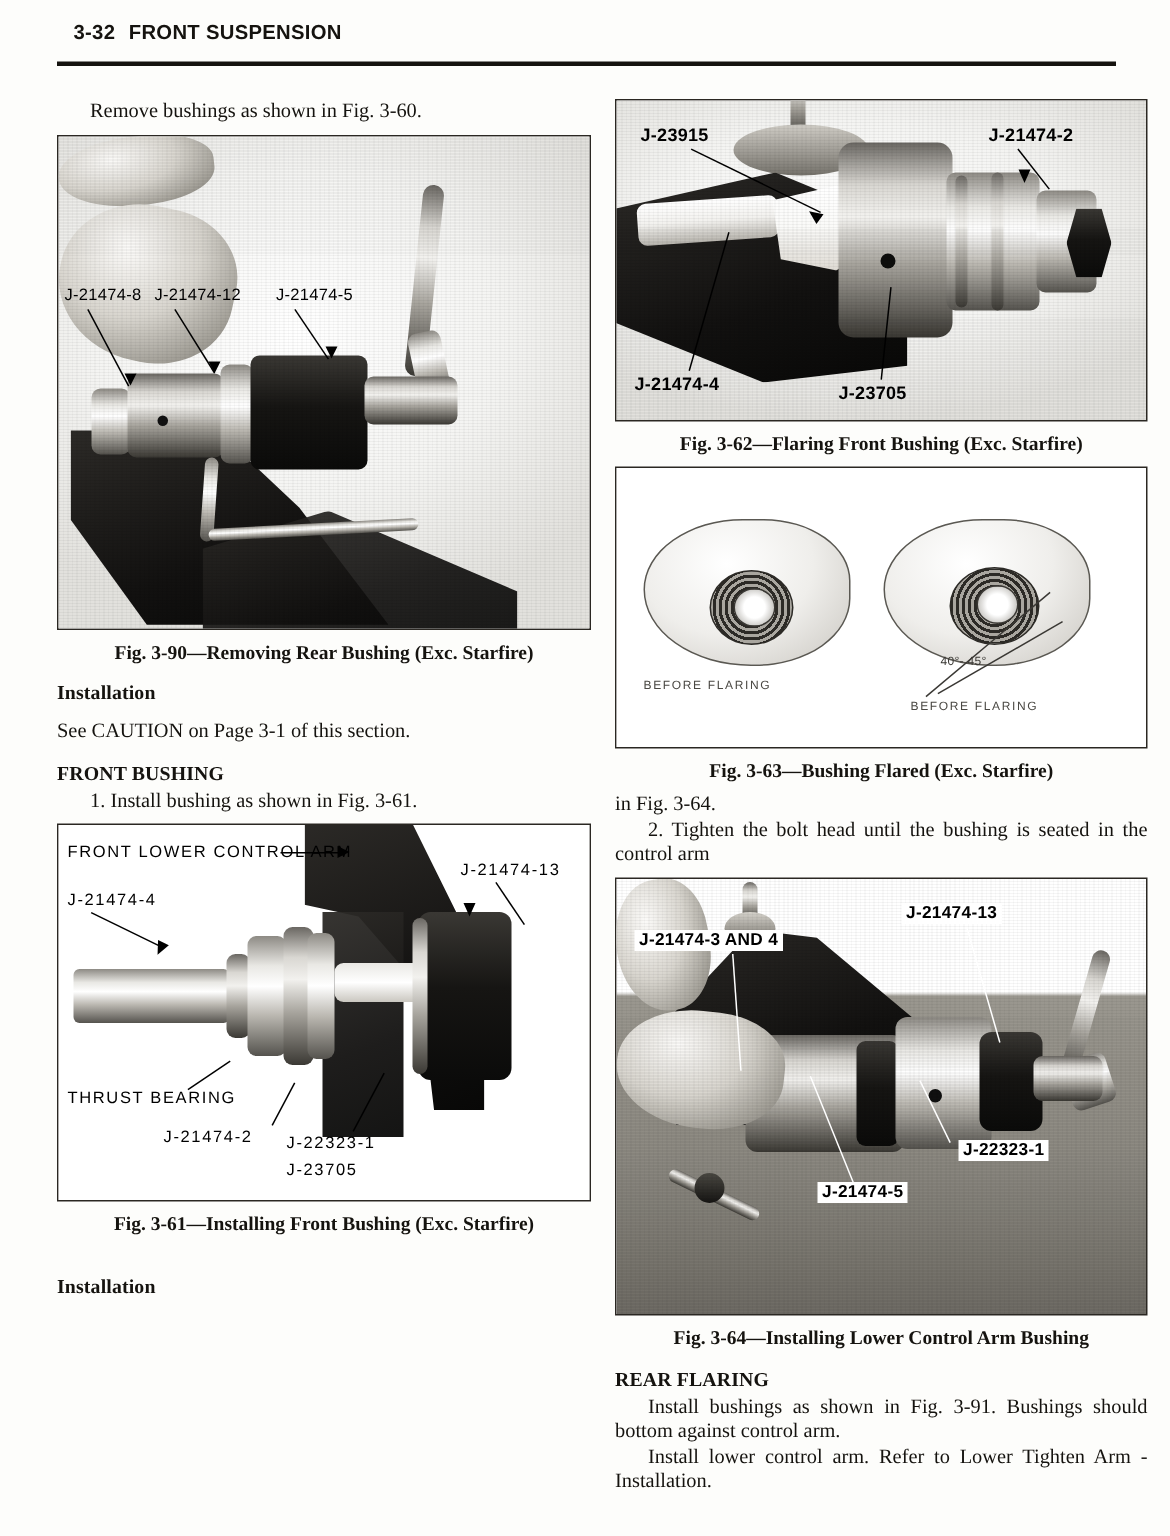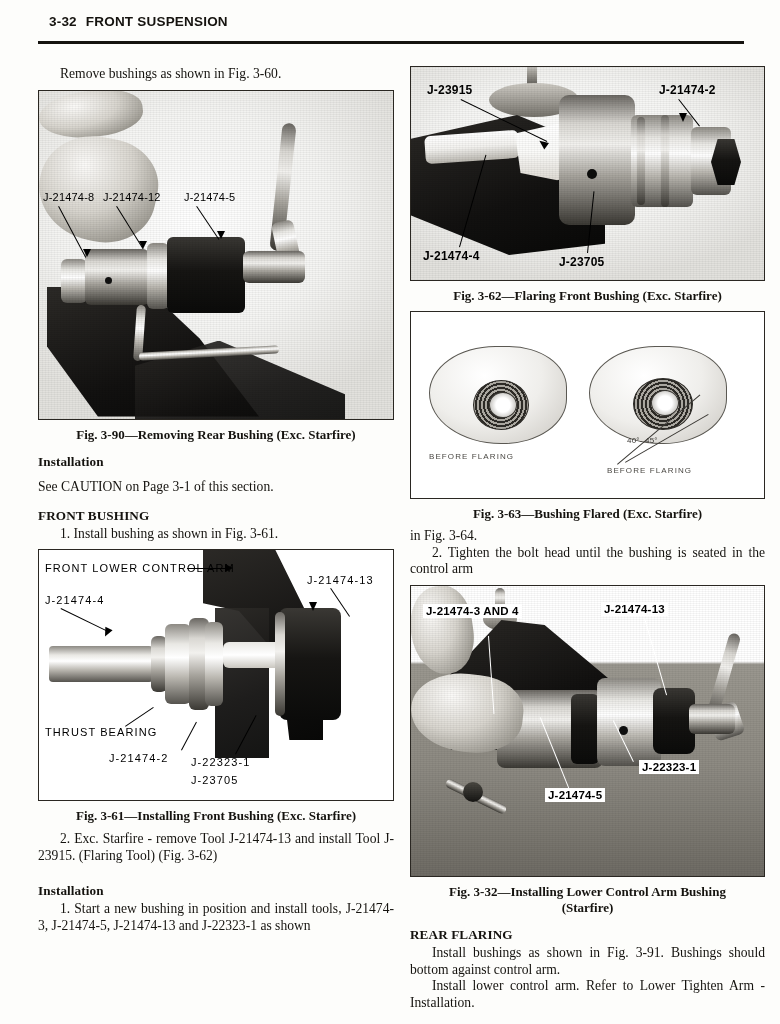--- a/index.html
+++ b/index.html
@@ -233,25 +233,23 @@
         <div class="lead" style="left:142px;top:200px;width:32px;transform:rotate(-62deg);"></div>
 
         <span class="callout wide" style="left:152px;top:206px;">J-22323-1</span>
         <span class="callout wide" style="left:152px;top:224px;">J-23705</span>
         <div class="lead" style="left:196px;top:204px;width:44px;transform:rotate(-62deg);"></div>
       </div>
     </div>
     <div class="caption">Fig. 3-61—Installing Front Bushing (Exc. Starfire)</div>
 
     <div class="gap-s"></div>
-    <p class="para indent">2. Exc. Starfire - remove Tool J-21474-13 and install Tool J-23915. (Flaring Tool) (Fig. 3-62)</p>
     <div class="gap-m"></div>
     <div class="gap-s"></div>
     <div class="h-bold">Installation</div>
-    <p class="para indent">1. Start a new bushing in position and install tools, J-21474-3, J-21474-5, J-21474-13 and J-22323-1 as shown</p>
   </div>
 
   <div class="col-right">
 
     <div class="fig" style="height:215px;">
       <div class="photo ph-bg-light">
 
         <div class="barrel shine" style="left:116px;top:-30px;width:10px;height:56px;border-radius:5px;"></div>
         <div class="blob" style="left:78px;top:16px;width:90px;height:34px;background:linear-gradient(180deg,#cfccc5,#75726b);"></div>
 
@@ -351,35 +349,34 @@
         <div class="blob" style="left:208px;top:140px;width:9px;height:9px;background:#101010;"></div>
         <div class="barrel dark" style="left:242px;top:102px;width:42px;height:66px;border-radius:8px;"></div>
         <div class="barrel shine" style="left:278px;top:118px;width:46px;height:30px;"></div>
 
         <div class="hand" style="left:54px;top:216px;width:112px;height:78px;transform:rotate(6deg);"></div>
         <div class="barrel shine" style="left:32px;top:206px;width:66px;height:9px;transform:rotate(26deg);border-radius:5px;"></div>
         <div class="blob" style="left:52px;top:196px;width:20px;height:20px;background:linear-gradient(180deg,#4b4943,#161513);"></div>
 
         <div class="grain"></div>
 
-        <span class="callout boxed" style="left:12px;top:18px;">J-21474-3 AND 4</span>
+        <span class="callout boxed" style="left:12px;top:34px;">J-21474-3 AND 4</span>
         <div class="lead white" style="left:78px;top:50px;width:78px;transform:rotate(86deg);"></div>
 
         <span class="callout boxed" style="left:190px;top:16px;">J-21474-13</span>
         <div class="lead white" style="left:234px;top:32px;width:80px;transform:rotate(74deg);"></div>
 
         <span class="callout boxed" style="left:228px;top:174px;">J-22323-1</span>
         <div class="lead white" style="left:222px;top:176px;width:46px;transform:rotate(-116deg);"></div>
 
         <span class="callout boxed" style="left:134px;top:202px;">J-21474-5</span>
         <div class="lead white" style="left:158px;top:204px;width:78px;transform:rotate(-112deg);"></div>
       </div>
     </div>
-    <div class="caption">Fig. 3-32—Installing Lower Control Arm Bushing</div>
-    <div class="caption" style="margin-top:0;">(Starfire)</div>
+    <div class="caption">Fig. 3-64—Installing Lower Control Arm Bushing</div>
 
     <div class="gap-m"></div>
     <div class="h-bold">REAR FLARING</div>
     <p class="para indent">Install bushings as shown in Fig. 3-91. Bushings should bottom against control arm.</p>
     <p class="para indent">Install lower control arm. Refer to Lower Tighten Arm - Installation.</p>
   </div>
 
 </div>
 
 </body></html>

